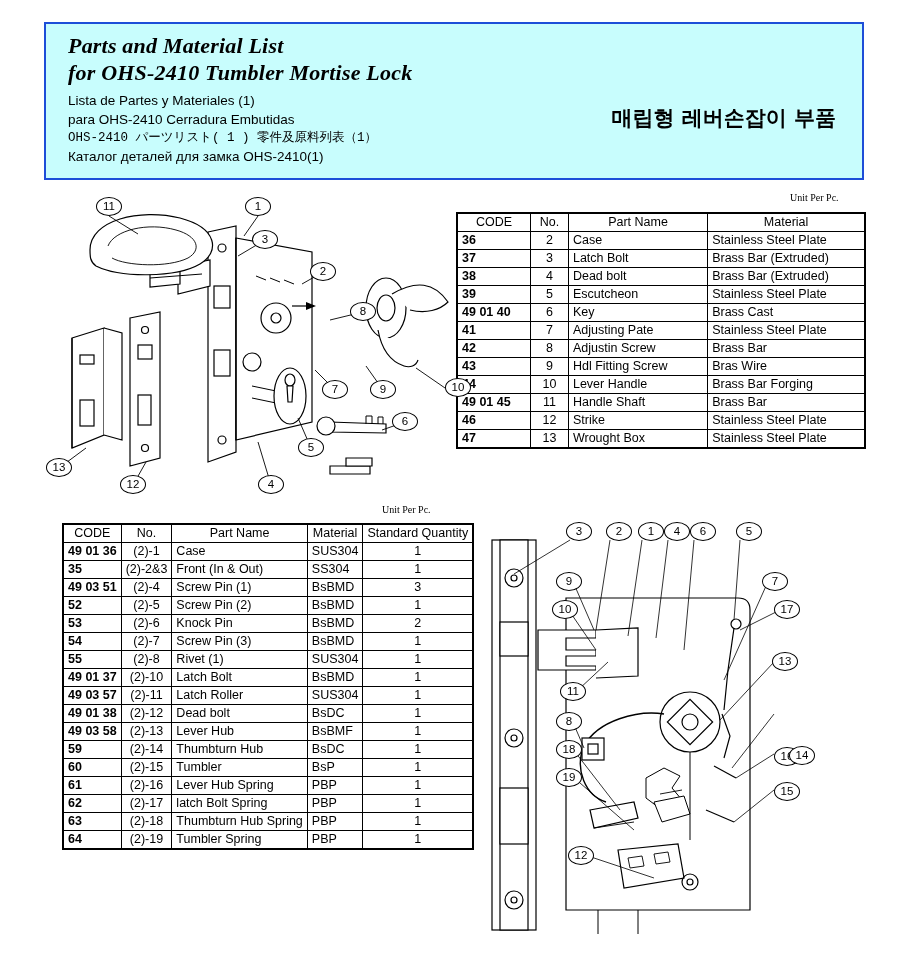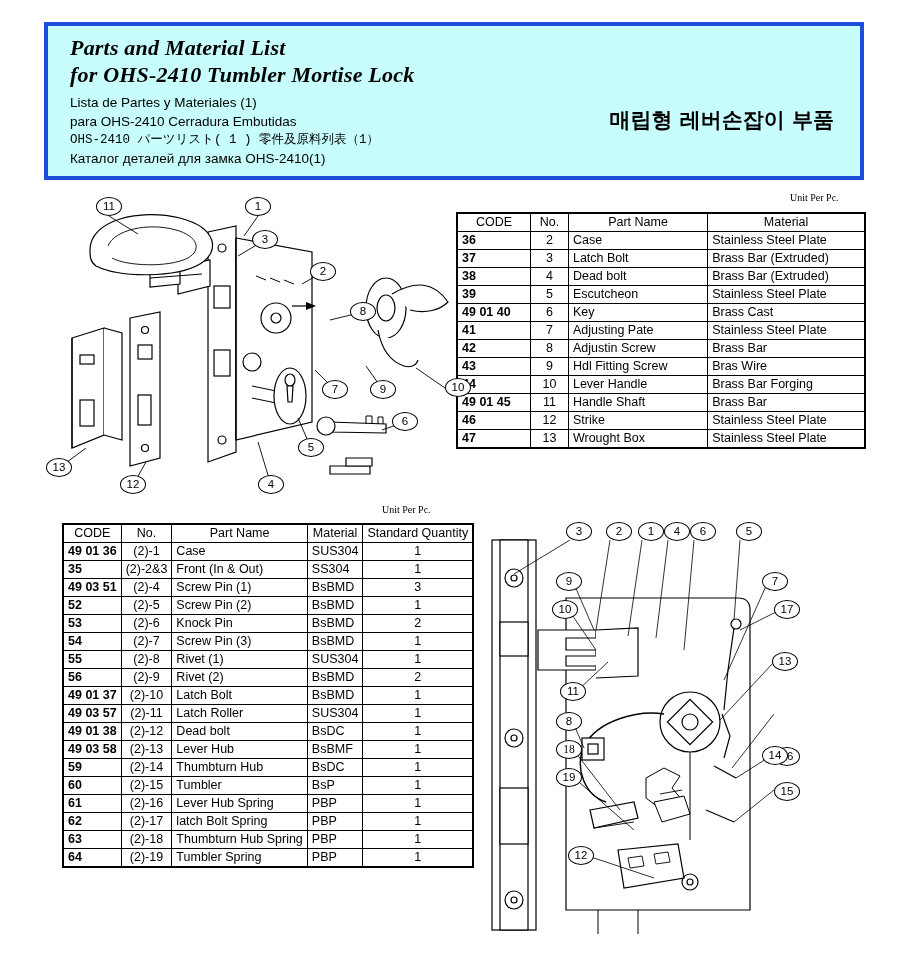--- a/index.html
+++ b/index.html
@@ -12,21 +12,21 @@
     overflow: hidden;
   }
   .page { position: relative; width: 906px; height: 972px; }
 
   
   .banner {
     position: absolute;
     left: 44px; top: 22px;
     width: 820px; height: 158px;
     background: #c8fdfd;
-    border: 4px solid #1d4ed8;
+    border: 2px solid #1d4ed8;
     padding: 8px 14px 6px 22px;
   }
   .banner-title {
     font-family: "Liberation Serif", serif;
     font-style: italic;
     font-weight: bold;
     font-size: 22px;
     line-height: 27px;
     letter-spacing: .2px;
   }
@@ -274,27 +274,20 @@
             <td class="b3">Screw Pin (3)</td>
             <td class="b4">BsBMD</td>
             <td class="b5">1</td>
           </tr>
           <tr>
             <td class="b1 code">55</td>
             <td class="b2">(2)-8</td>
             <td class="b3">Rivet (1)</td>
             <td class="b4">SUS304</td>
             <td class="b5">1</td>
-          </tr>
-          <tr>
-            <td class="b1 code">56</td>
-            <td class="b2">(2)-9</td>
-            <td class="b3">Rivet (2)</td>
-            <td class="b4">BsBMD</td>
-            <td class="b5">2</td>
           </tr>
           <tr class="grp-top">
             <td class="b1 code">49 01 37</td>
             <td class="b2">(2)-10</td>
             <td class="b3">Latch Bolt</td>
             <td class="b4">BsBMD</td>
             <td class="b5">1</td>
           </tr>
           <tr class="grp-top">
             <td class="b1 code">49 03 57</td>
@@ -534,21 +527,21 @@
         <div class="callout" style="left: 212px; top: 12px;">6</div>
         <div class="callout" style="left: 258px; top: 12px;">5</div>
         <div class="callout" style="left: 284px; top: 62px;">7</div>
         <div class="callout" style="left: 78px; top: 62px;">9</div>
         <div class="callout" style="left: 74px; top: 90px;">10</div>
         <div class="callout" style="left: 296px; top: 90px;">17</div>
         <div class="callout" style="left: 294px; top: 142px;">13</div>
         <div class="callout" style="left: 82px; top: 172px;">11</div>
         <div class="callout" style="left: 78px; top: 202px;">8</div>
         <div class="callout" style="left: 296px; top: 196px; margin-top: 41px;">16</div>
-        <div class="callout" style="left: 78px; top: 230px; font-family: Liberation Serif, serif;">18</div>
-        <div class="callout" style="left: 284px; top: 236px;">14</div>
+        <div class="callout" style="left: 78px; top: 230px;">18</div>
+        <div class="callout" style="left: 311px; top: 236px;">14</div>
         <div class="callout" style="left: 78px; top: 258px;">19</div>
         <div class="callout" style="left: 296px; top: 272px;">15</div>
         <div class="callout" style="left: 90px; top: 336px;">12</div>
       </div>
   </div>
 
 </div>
 
 </body></html>

